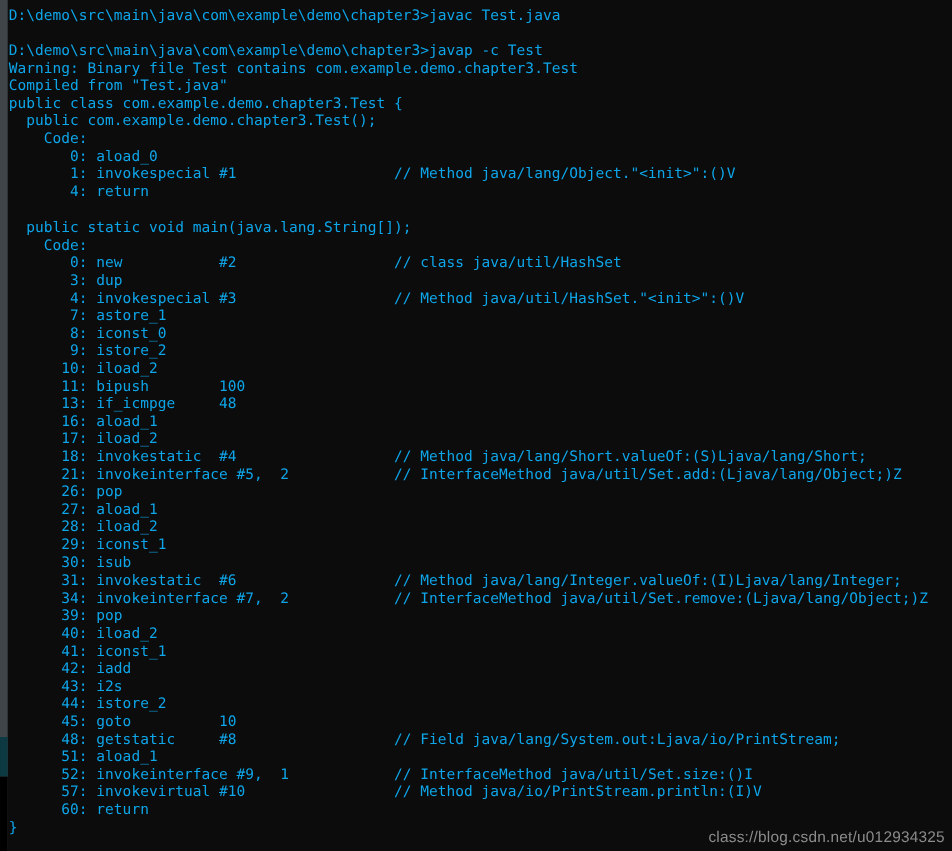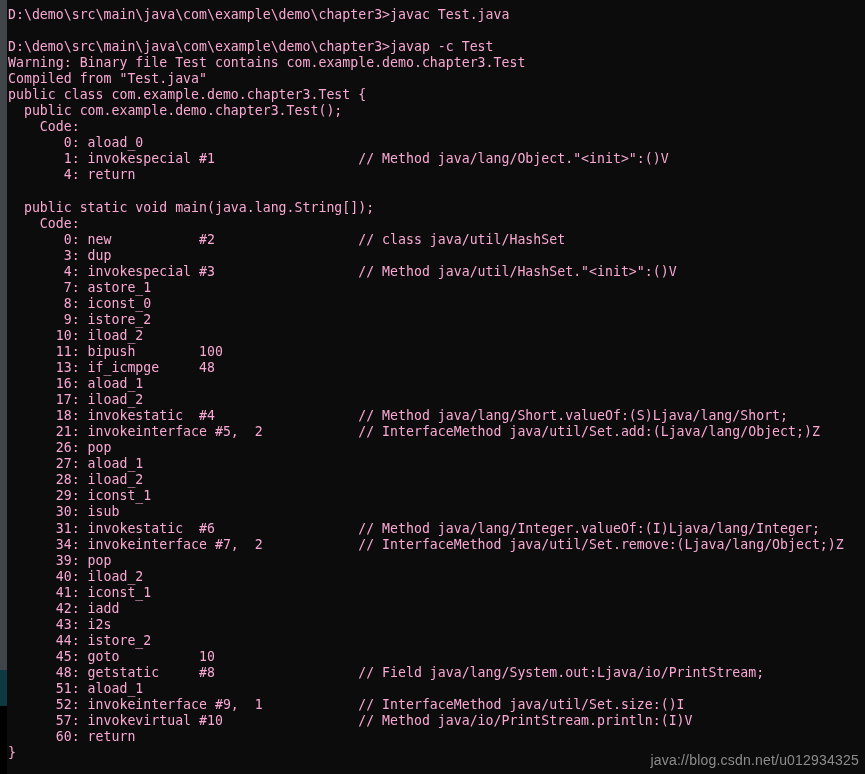--- a/index.html
+++ b/index.html
@@ -46,21 +46,21 @@
 
   
   #console {
     position: absolute;
     left: 0;
     top: 0;
     width: 865px;
     height: 556px;
     padding: 7px 0 0 8px;
     box-sizing: border-box;
-    color: #f9a8d4;
+    color: #0ea5e9;
     font-size: 13.2px;
     line-height: 16.05px;
     white-space: pre;
     letter-spacing: 0.02px;
     z-index: 2;
   }
   .line {
     height: 16.05px;
     white-space: pre;
   }
@@ -79,13 +79,13 @@
 </style>
 </head>
 <body>
 
 <div id="window-edge"></div>
 <div id="scroll-thumb"></div>
 <div id="edge-tail"></div>
 
 <div id="console"><div class="line">D:\demo\src\main\java\com\example\demo\chapter3&gt;javac Test.java</div><div class="line"></div><div class="line">D:\demo\src\main\java\com\example\demo\chapter3&gt;javap -c Test</div><div class="line">Warning: Binary file Test contains com.example.demo.chapter3.Test</div><div class="line">Compiled from "Test.java"</div><div class="line">public class com.example.demo.chapter3.Test {</div><div class="line">  public com.example.demo.chapter3.Test();</div><div class="line">    Code:</div><div class="line">       0: aload_0</div><div class="line">       1: invokespecial #1                  // Method java/lang/Object."&lt;init&gt;":()V</div><div class="line">       4: return</div><div class="line"></div><div class="line">  public static void main(java.lang.String[]);</div><div class="line">    Code:</div><div class="line">       0: new           #2                  // class java/util/HashSet</div><div class="line">       3: dup</div><div class="line">       4: invokespecial #3                  // Method java/util/HashSet."&lt;init&gt;":()V</div><div class="line">       7: astore_1</div><div class="line">       8: iconst_0</div><div class="line">       9: istore_2</div><div class="line">      10: iload_2</div><div class="line">      11: bipush        100</div><div class="line">      13: if_icmpge     48</div><div class="line">      16: aload_1</div><div class="line">      17: iload_2</div><div class="line">      18: invokestatic  #4                  // Method java/lang/Short.valueOf:(S)Ljava/lang/Short;</div><div class="line">      21: invokeinterface #5,  2            // InterfaceMethod java/util/Set.add:(Ljava/lang/Object;)Z</div><div class="line">      26: pop</div><div class="line">      27: aload_1</div><div class="line">      28: iload_2</div><div class="line">      29: iconst_1</div><div class="line">      30: isub</div><div class="line">      31: invokestatic  #6                  // Method java/lang/Integer.valueOf:(I)Ljava/lang/Integer;</div><div class="line">      34: invokeinterface #7,  2            // InterfaceMethod java/util/Set.remove:(Ljava/lang/Object;)Z</div><div class="line">      39: pop</div><div class="line">      40: iload_2</div><div class="line">      41: iconst_1</div><div class="line">      42: iadd</div><div class="line">      43: i2s</div><div class="line">      44: istore_2</div><div class="line">      45: goto          10</div><div class="line">      48: getstatic     #8                  // Field java/lang/System.out:Ljava/io/PrintStream;</div><div class="line">      51: aload_1</div><div class="line">      52: invokeinterface #9,  1            // InterfaceMethod java/util/Set.size:()I</div><div class="line">      57: invokevirtual #10                 // Method java/io/PrintStream.println:(I)V</div><div class="line">      60: return</div><div class="line">}</div></div>
 
-<div id="watermark">java://blog.csdn.net/u012934325</div>
+<div id="watermark">class://blog.csdn.net/u012934325</div>
 
 </body></html>

